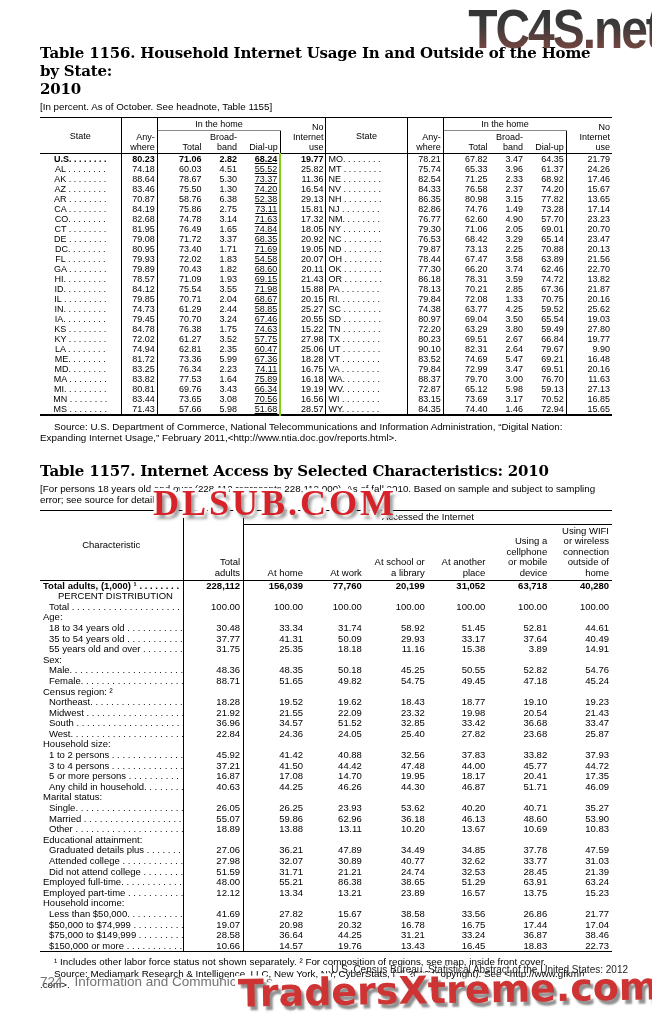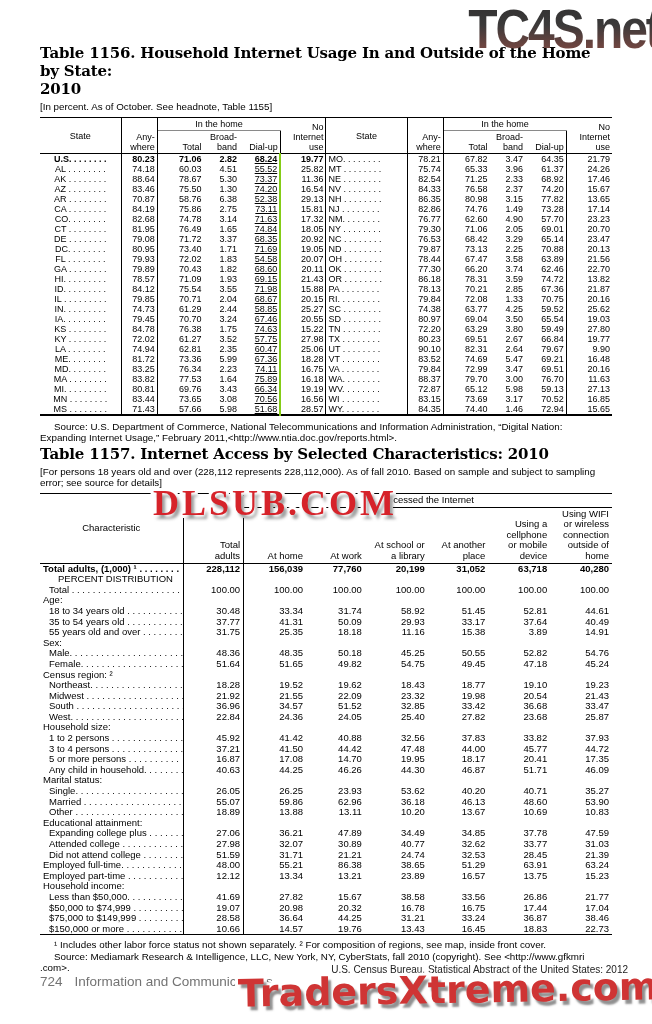--- a/index.html
+++ b/index.html
@@ -495,21 +495,21 @@
             <td class="num">1.46</td>
             <td class="num">72.94</td>
             <td class="num">15.65</td>
           </tr>
         </tbody>
     </table>
 
     <div class="src">Source: U.S. Department of Commerce, National Telecommunications and Information Administration, “Digital Nation:
 Expanding Internet Usage,” February 2011,&lt;http://www.ntia.doc.gov/reports.html&gt;.</div>
 
-    <div class="tbl-title" style="margin-top:2px;">Table 1157. Internet Access by Selected Characteristics: 2010</div>
+    <div class="tbl-title" style="margin-top:19px;">Table 1157. Internet Access by Selected Characteristics: 2010</div>
     <div class="tbl-note">[For persons 18 years old and over (228,112 represents 228,112,000). As of fall 2010. Based on sample and subject to sampling
 error; see source for details]</div>
 
     <table id="t1157">
       <colgroup>
         <col style="width:25.0%">
           <col style="width:10.6%">
           <col style="width:10.9%">
           <col style="width:10.3%">
           <col style="width:11.0%">
@@ -628,21 +628,21 @@
             <td class="num">48.36</td>
             <td class="num">48.35</td>
             <td class="num">50.18</td>
             <td class="num">45.25</td>
             <td class="num">50.55</td>
             <td class="num">52.82</td>
             <td class="num">54.76</td>
           </tr>
           <tr class="indent">
             <td class="lbl">Female. . . . . . . . . . . . . . . . . . . .</td>
-            <td class="num">51.64</td>
+            <td class="num">88.71</td>
             <td class="num">51.65</td>
             <td class="num">49.82</td>
             <td class="num">54.75</td>
             <td class="num">49.45</td>
             <td class="num">47.18</td>
             <td class="num">45.24</td>
           </tr>
           <tr class="section">
             <td class="lbl">Census region: ²</td>
             <td class="num"></td>
@@ -787,21 +787,21 @@
             <td class="lbl">Educational attainment:</td>
             <td class="num"></td>
             <td class="num"></td>
             <td class="num"></td>
             <td class="num"></td>
             <td class="num"></td>
             <td class="num"></td>
             <td class="num"></td>
           </tr>
           <tr class="indent">
-            <td class="lbl">Expanding college plus . . . . . . .</td>
+            <td class="lbl">Graduated details plus . . . . . . .</td>
             <td class="num">27.06</td>
             <td class="num">36.21</td>
             <td class="num">47.89</td>
             <td class="num">34.49</td>
             <td class="num">34.85</td>
             <td class="num">37.78</td>
             <td class="num">47.59</td>
           </tr>
           <tr class="indent">
             <td class="lbl">Attended college . . . . . . . . . . . .</td>

